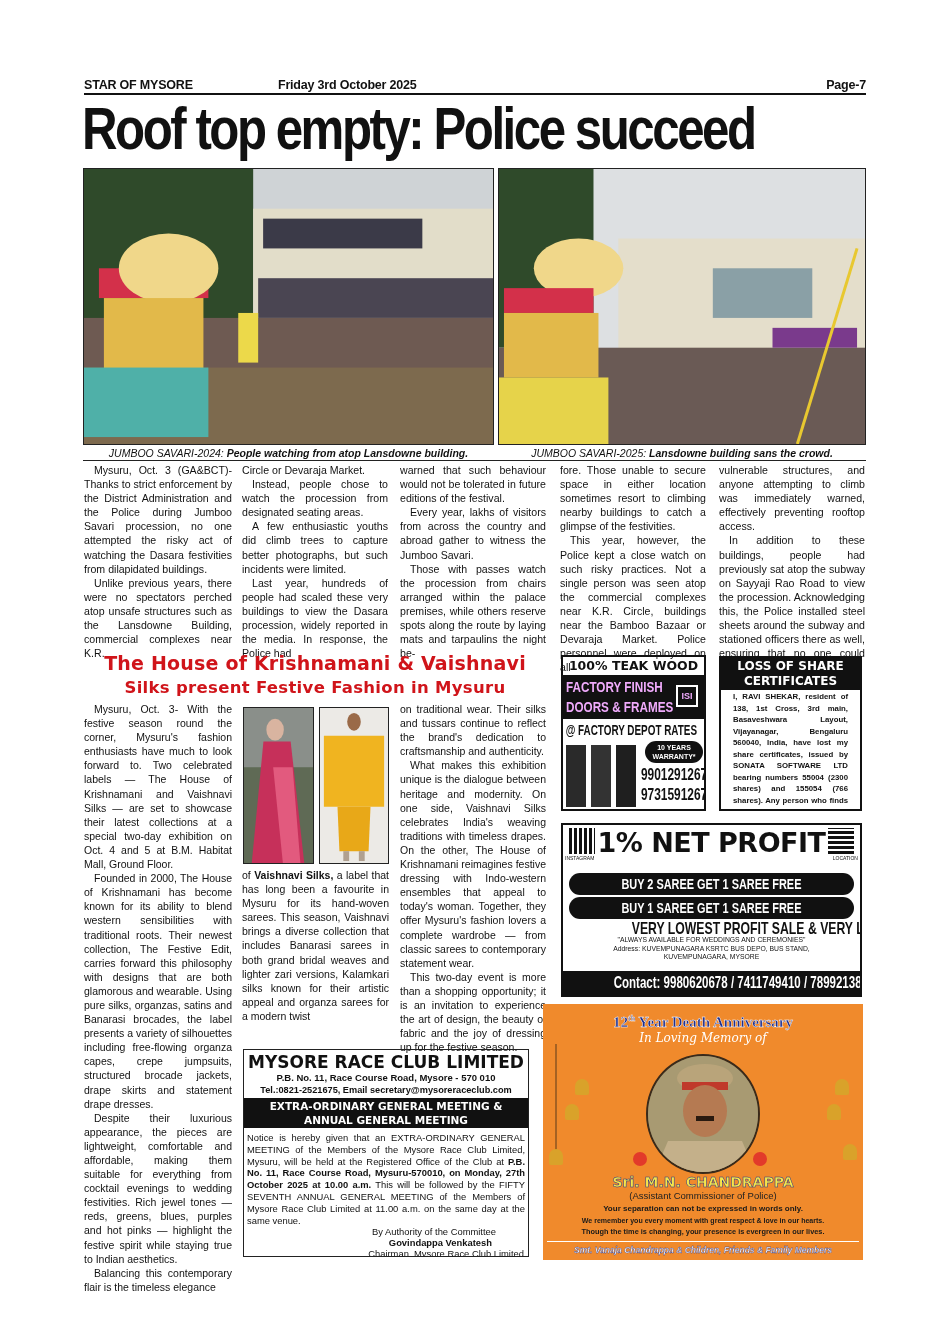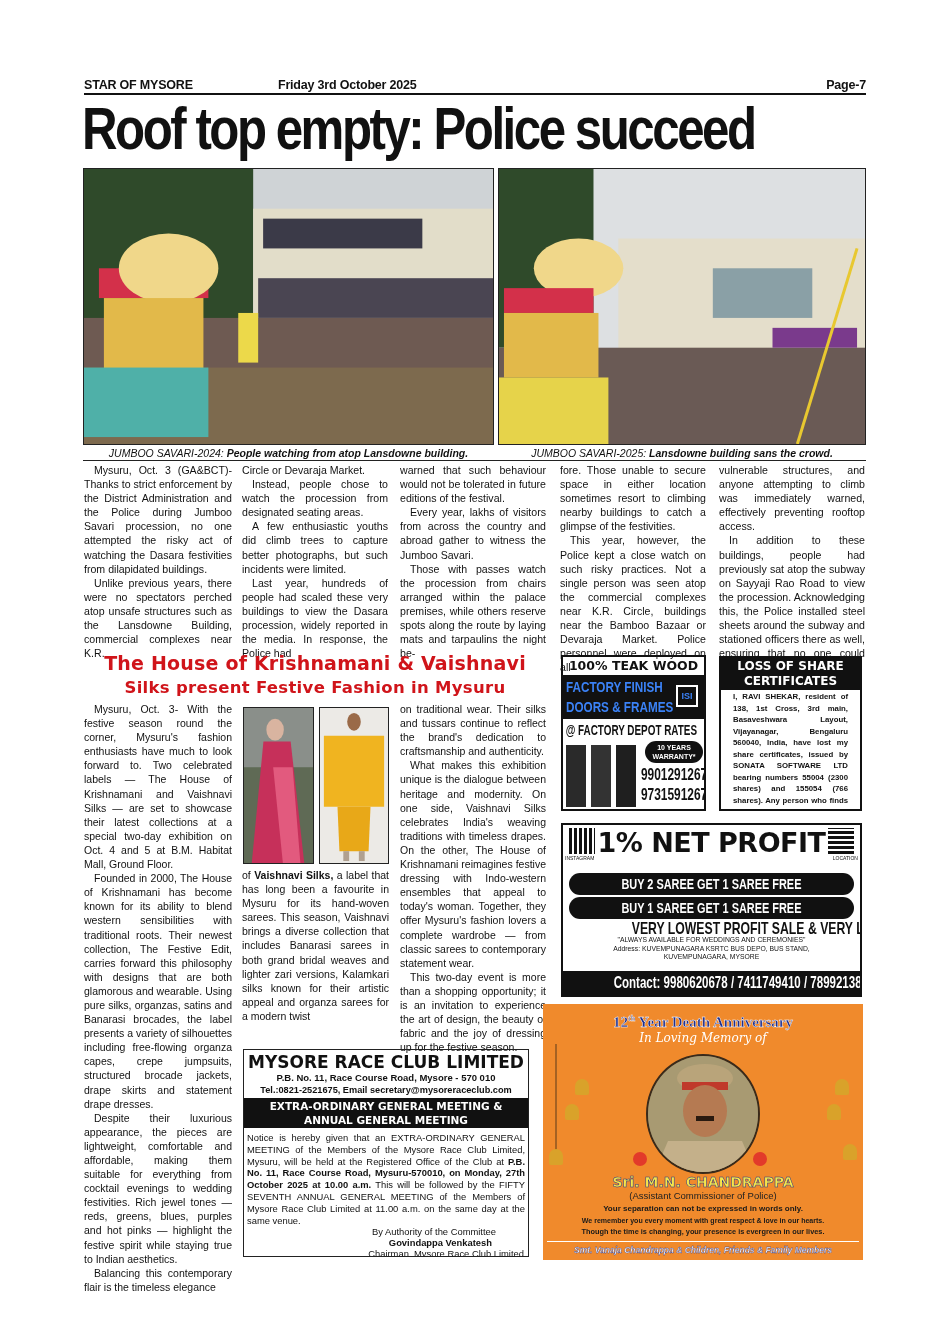--- a/index.html
+++ b/index.html
@@ -145,21 +145,21 @@
   </div>
   <div style="text-align:right;font-size:9.4px;line-height:11px;padding-right:4px">
     <div style="padding-right:28px">By Authority of the Committee</div>
     <div style="padding-right:32px;font-weight:bold">Govindappa Venkatesh</div>
     <div>Chairman, Mysore Race Club Limited</div>
   </div>
 </div>
 
 <div class="abs ad" style="left:561px;top:655px;width:145px;height:156px;border:2px solid #111">
   <div style="text-align:center;font-family:'DejaVu Sans',sans-serif;font-weight:bold;font-size:12.5px;line-height:18px;white-space:nowrap">100% TEAK WOOD</div>
-  <div style="background:#111;color:#3b82f6;height:44px;position:relative">
+  <div style="background:#111;color:#f0abfc;height:44px;position:relative">
     <div style="position:absolute;left:3px;top:2px;font-weight:bold;font-size:15px;line-height:20px;transform:scaleX(0.78);transform-origin:left;white-space:nowrap">FACTORY FINISH</div>
     <div style="position:absolute;left:3px;top:22px;font-weight:bold;font-size:15px;line-height:20px;transform:scaleX(0.78);transform-origin:left;white-space:nowrap">DOORS &amp; FRAMES</div>
     <div style="position:absolute;right:6px;top:10px;width:22px;height:22px;border:2px solid #fff;font-size:9px;font-weight:bold;text-align:center;line-height:18px">ISI</div>
   </div>
   <div style="font-weight:bold;font-size:15px;line-height:22px;white-space:nowrap;transform:scaleX(0.66);transform-origin:left;padding-left:4px">@ FACTORY DEPOT RATES</div>
   <div style="position:relative;height:68px">
     <div style="position:absolute;left:3px;top:4px;width:20px;height:62px;background:#2a2a2a"></div>
     <div style="position:absolute;left:28px;top:4px;width:20px;height:62px;background:#333"></div>
     <div style="position:absolute;left:53px;top:4px;width:20px;height:62px;background:#1f1f1f"></div>
     <div style="position:absolute;left:82px;top:0;width:58px;height:22px;background:#111;color:#fff;border-radius:11px;font-size:7px;font-weight:bold;text-align:center;line-height:9px;padding-top:2px">10 YEARS WARRANTY*</div>

